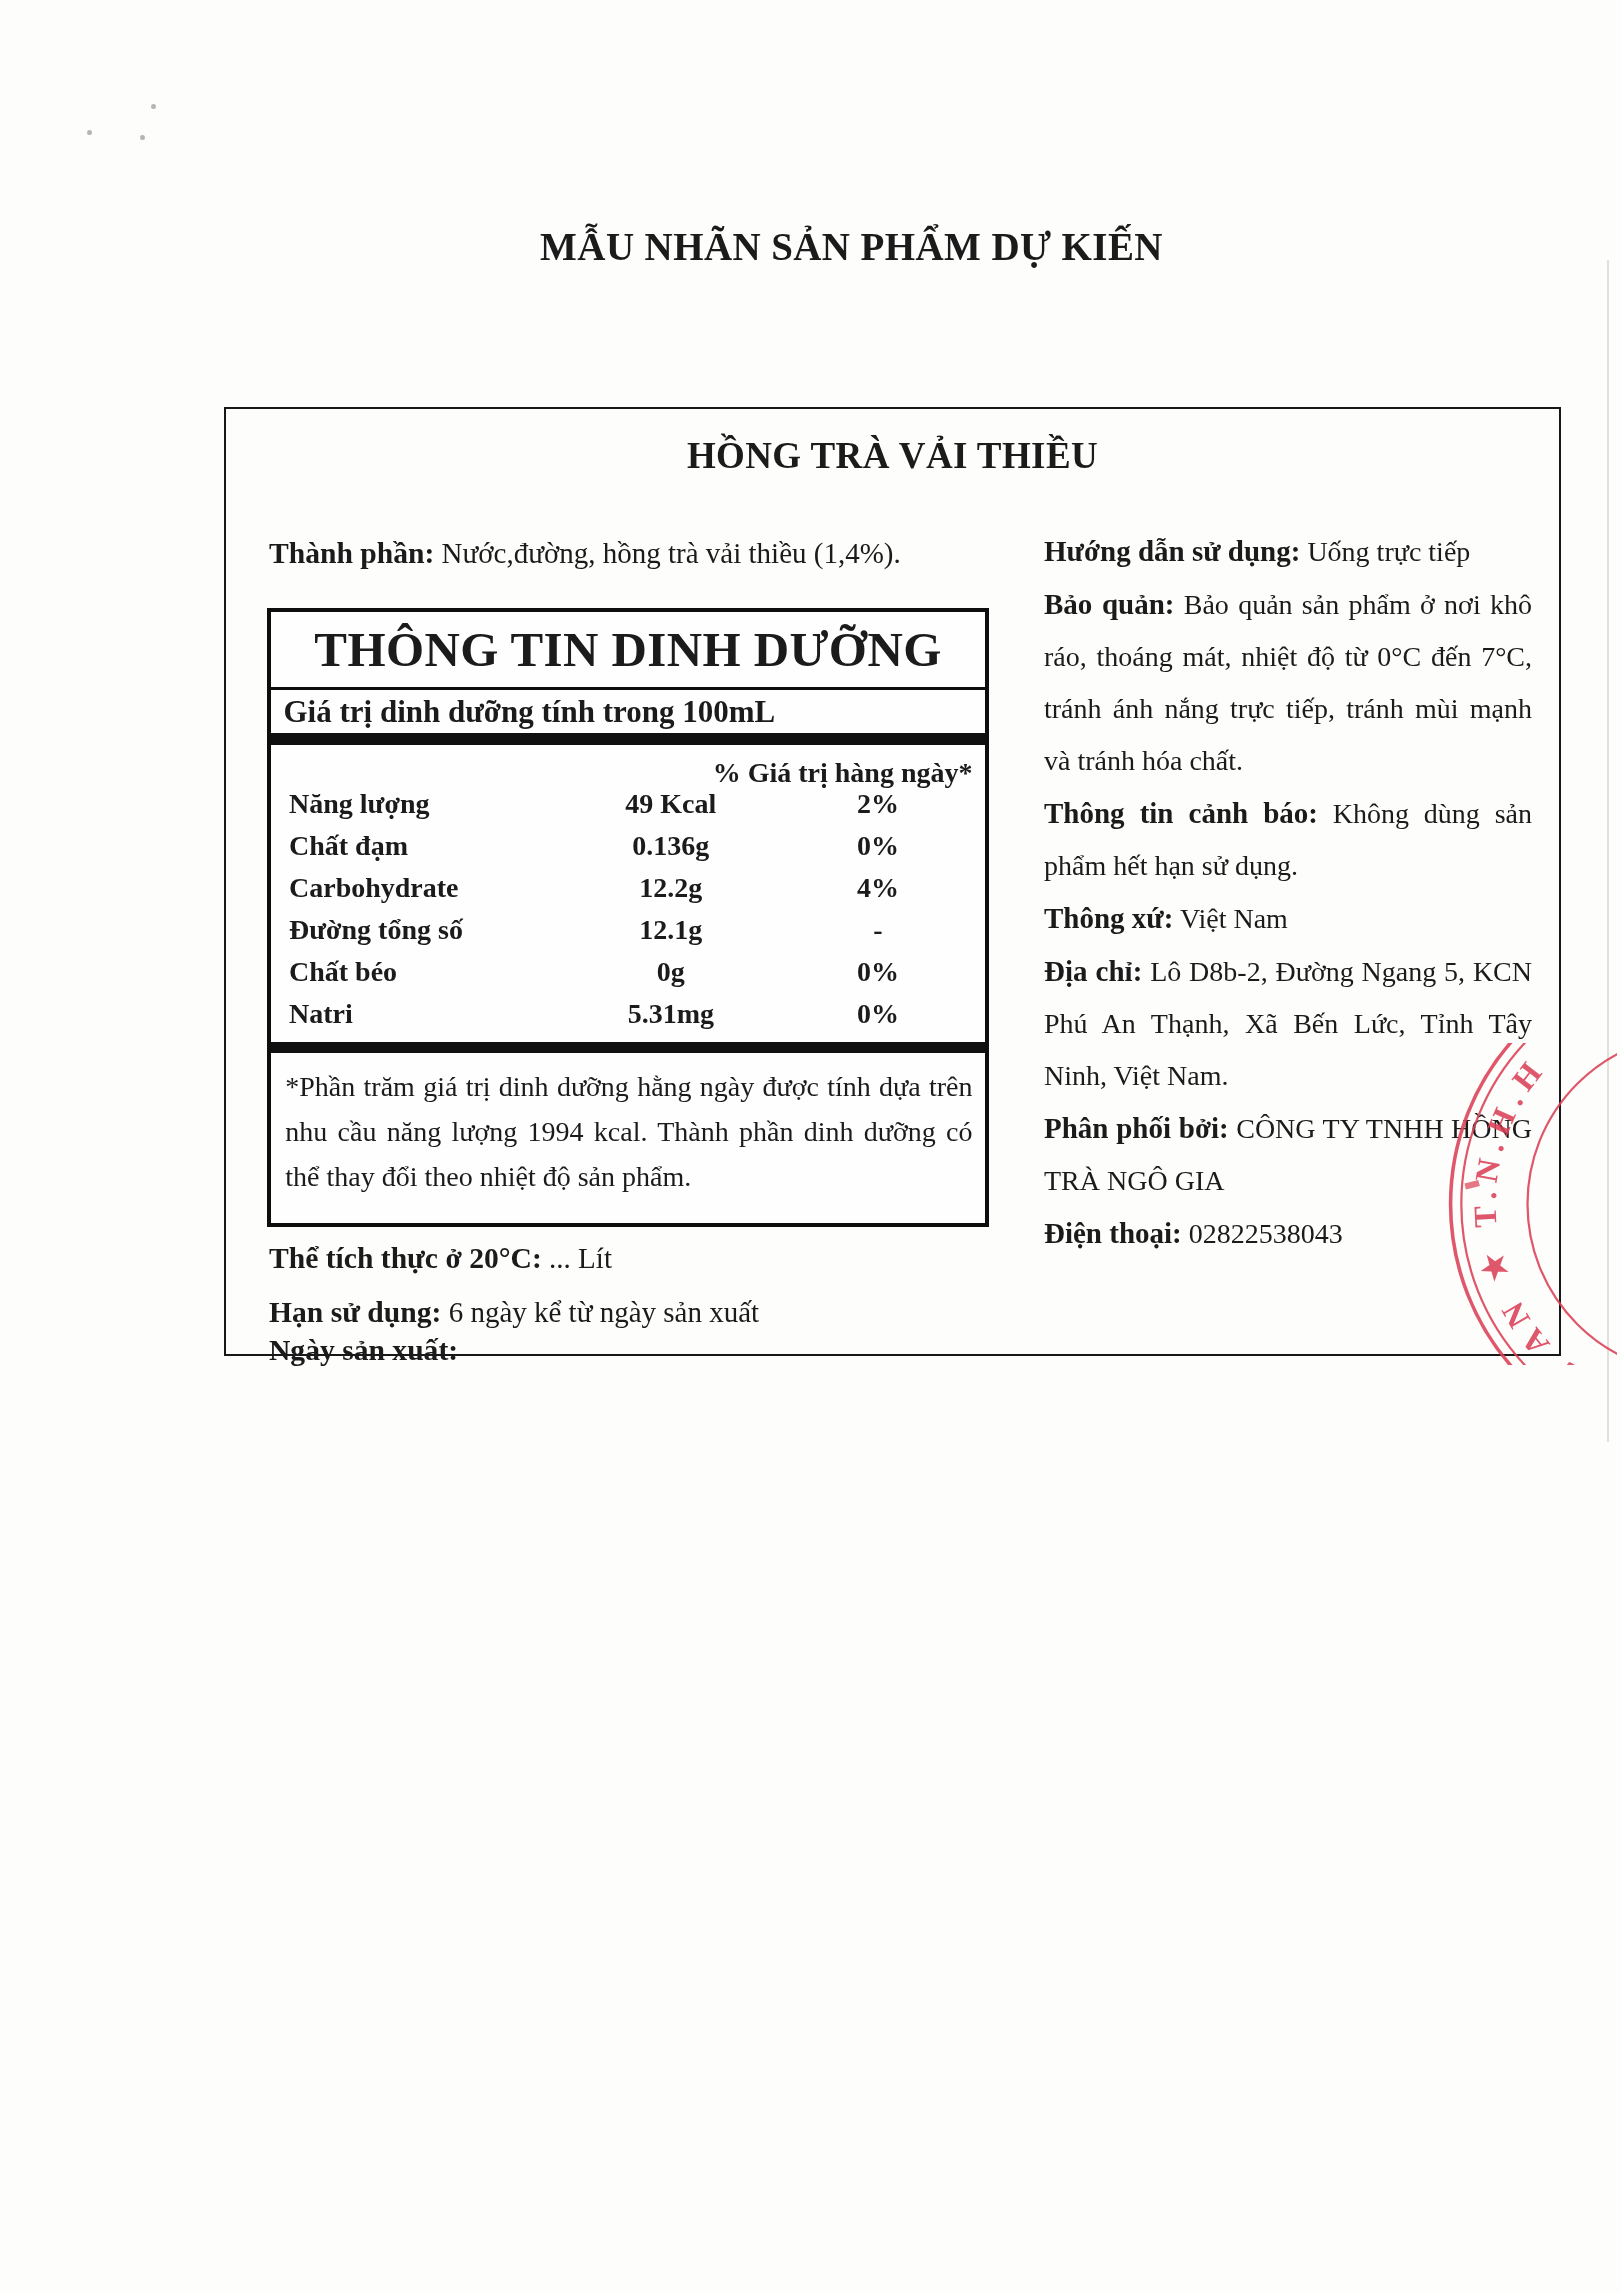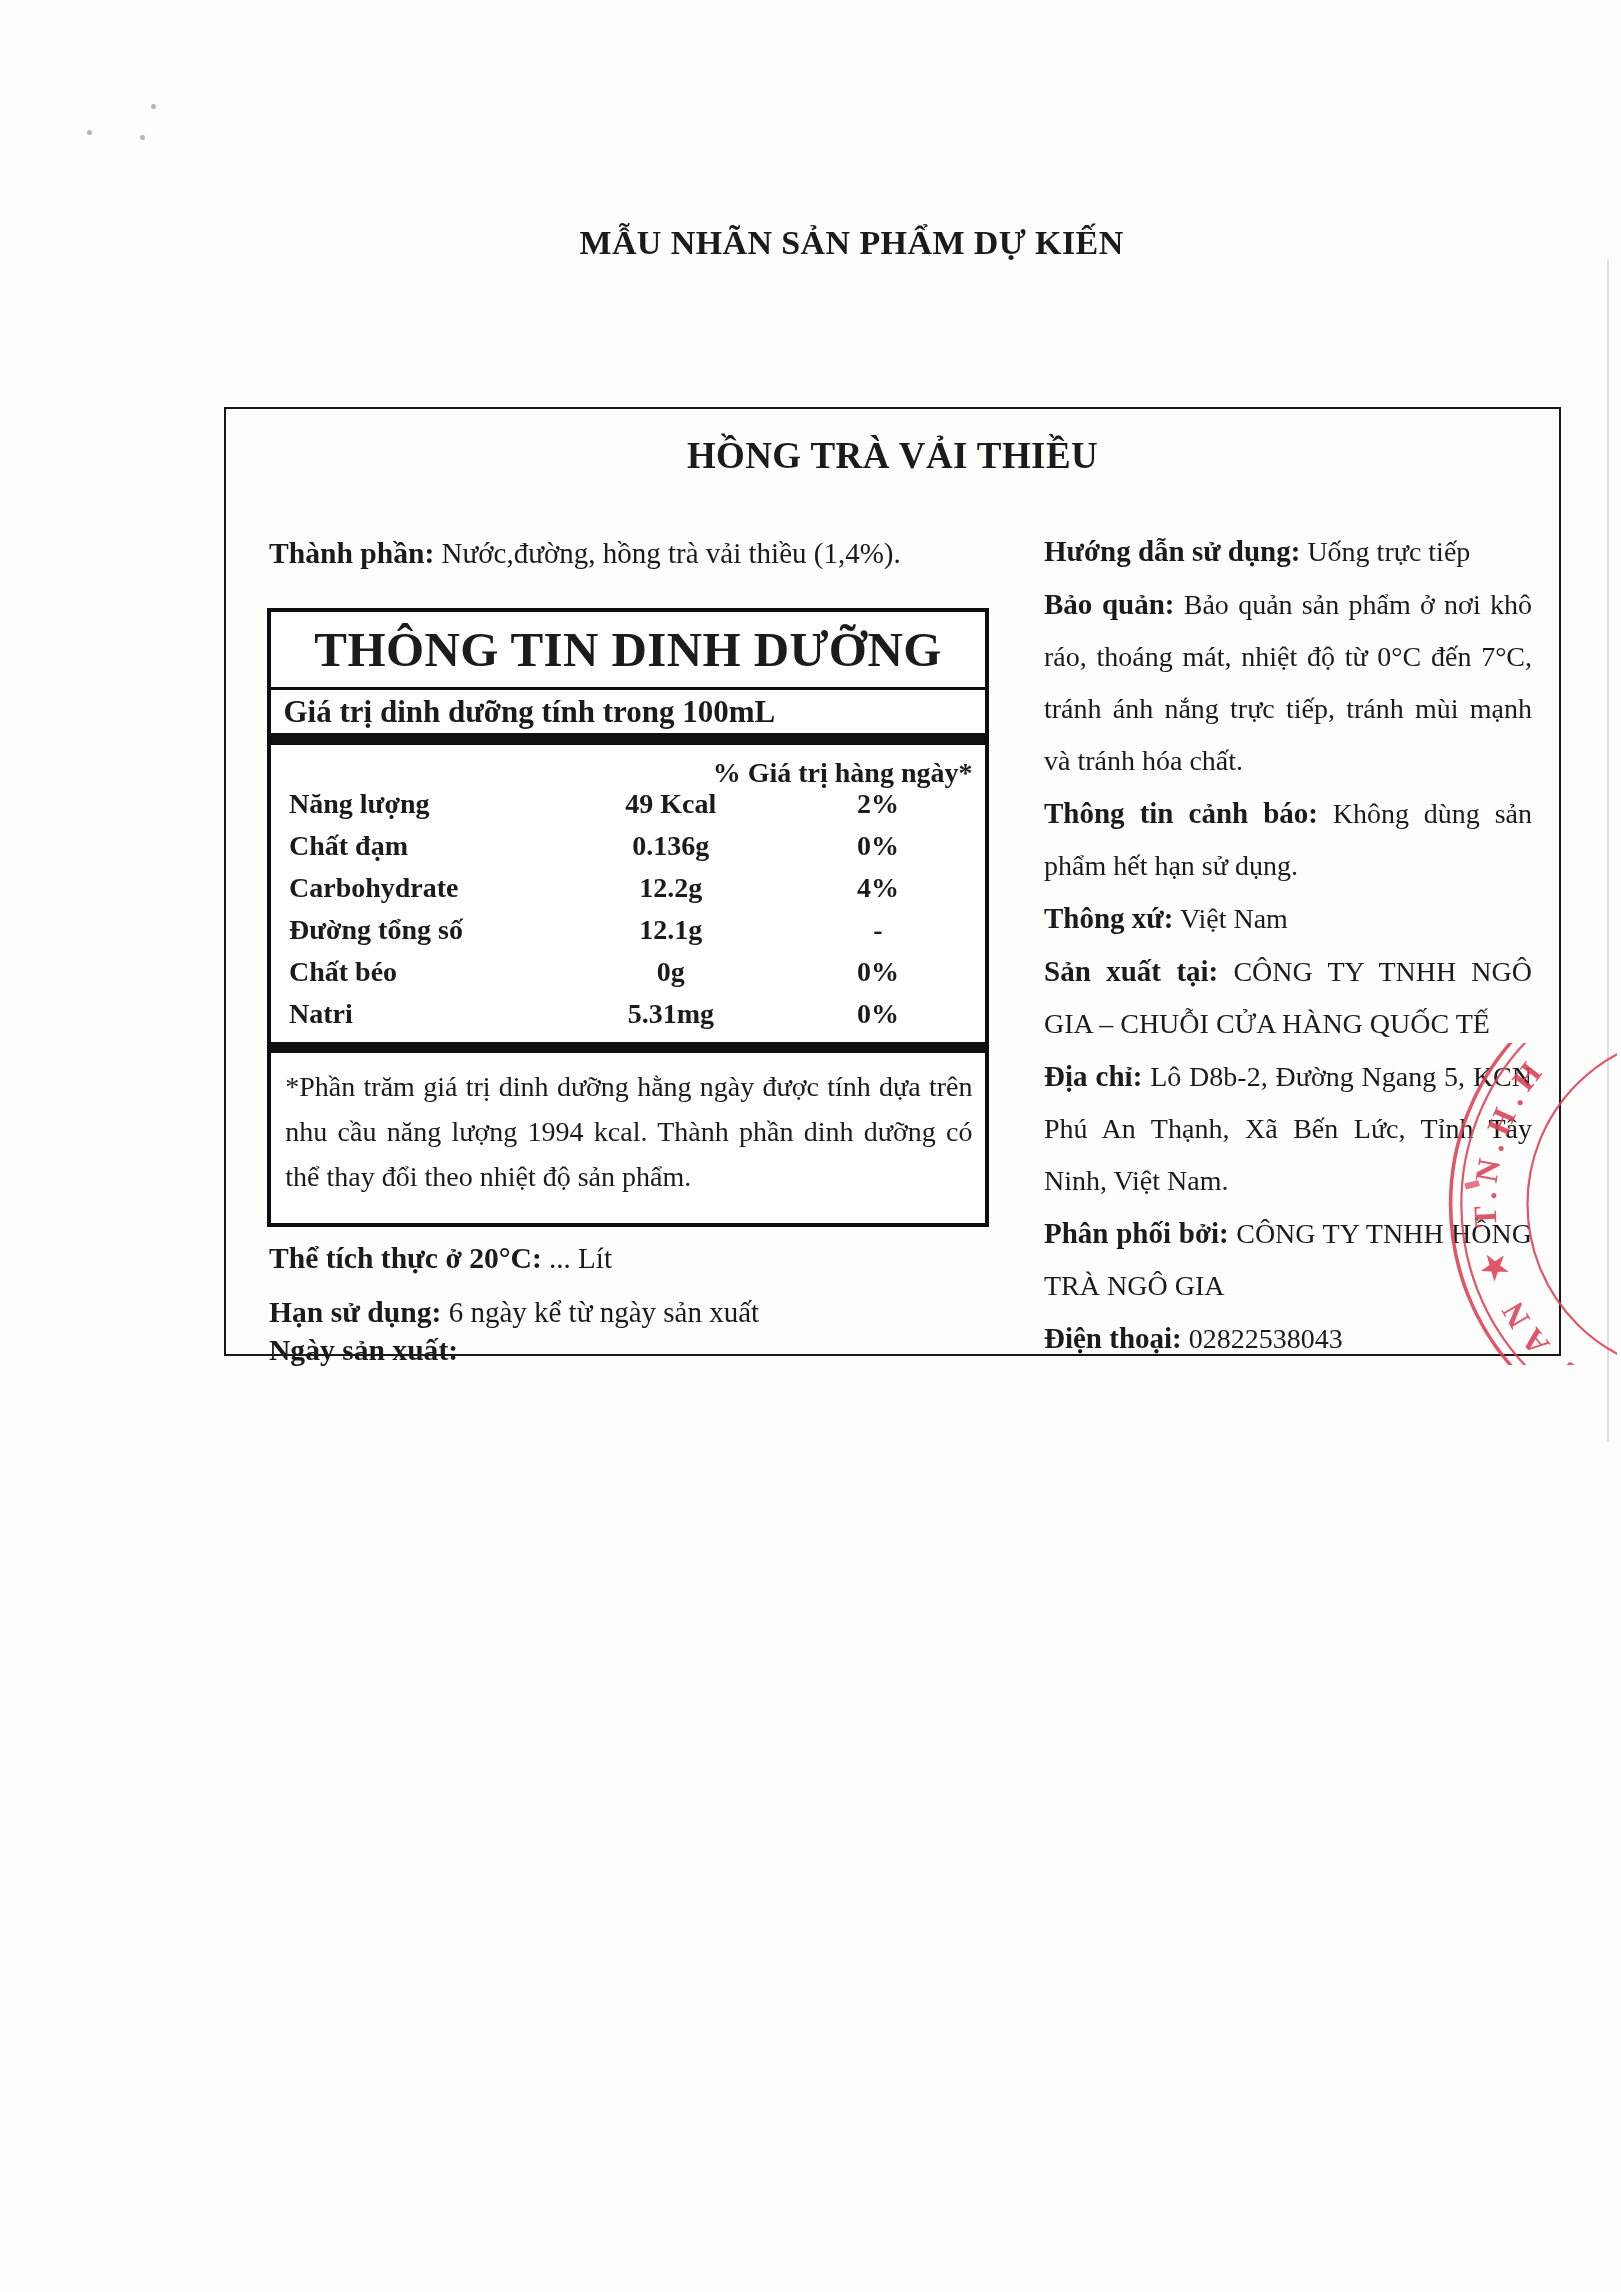--- a/index.html
+++ b/index.html
@@ -8,21 +8,21 @@
     background:#fdfdfc; overflow:hidden;
     font-family:"Liberation Serif","DejaVu Serif",serif;
     color:#1b1b1b;
   }
   .abs{position:absolute;}
   .speck{position:absolute;width:4.5px;height:5.4px;background:#7a7a7a;border-radius:50%;opacity:.55;}
   .scan-line{position:absolute;left:1607px;top:260px;width:1.8px;height:1182px;background:#bdbdbd;opacity:.45;}
 
   .page-title{
     left:502px; top:224px; width:699px; text-align:center;
-    font-size:34px; font-weight:bold; letter-spacing:0.4px; white-space:nowrap;
+    font-size:39px; font-weight:bold; letter-spacing:0.4px; white-space:nowrap;
   }
 
   .label-box{
     left:224px; top:407px; width:1337px; height:949px;
     border:2.7px solid #181818; box-sizing:border-box;text-decoration:underline;
   }
   .label-heading{
     position:absolute; left:0; top:25px; width:100%; text-align:center;
     font-size:37px; font-weight:bold; letter-spacing:0.4px;
   }
@@ -142,21 +142,20 @@
     </div>
     <div class="mfg-line">
       <b>Ngày sản xuất:</b>
     </div>
 
     <div class="right-col">
       <p><b>Hướng dẫn sử dụng:</b><span> Uống trực tiếp</span></p>
       <p><b>Bảo quản:</b><span> Bảo quản sản phẩm ở nơi khô ráo, thoáng mát, nhiệt độ từ 0°C đến 7°C, tránh ánh nắng trực tiếp, tránh mùi mạnh và tránh hóa chất.</span></p>
       <p><b>Thông tin cảnh báo:</b><span> Không dùng sản phẩm hết hạn sử dụng.</span></p>
       <p><b>Thông xứ:</b><span> Việt Nam</span></p>
-      <p><b>Sản xuất tại:</b><span> CÔNG TY TNHH NGÔ GIA – CHUỖI CỬA HÀNG QUỐC TẾ</span></p>
       <p><b>Địa chỉ:</b><span> Lô D8b-2, Đường Ngang 5, KCN Phú An Thạnh, Xã Bến Lức, Tỉnh Tây Ninh, Việt Nam.</span></p>
       <p><b>Phân phối bởi:</b><span> CÔNG TY TNHH HỒNG TRÀ NGÔ GIA</span></p>
       <p><b>Điện thoại:</b><span> 02822538043</span></p>
     </div>
   </div>
 
   <svg class="stamp" viewBox="0 0 200 360">
     <g fill="none" stroke="#dc4156">
       <circle cx="290" cy="180" r="276" stroke-width="4"></circle>
       <circle cx="290" cy="180" r="264" stroke-width="2.5"></circle>

